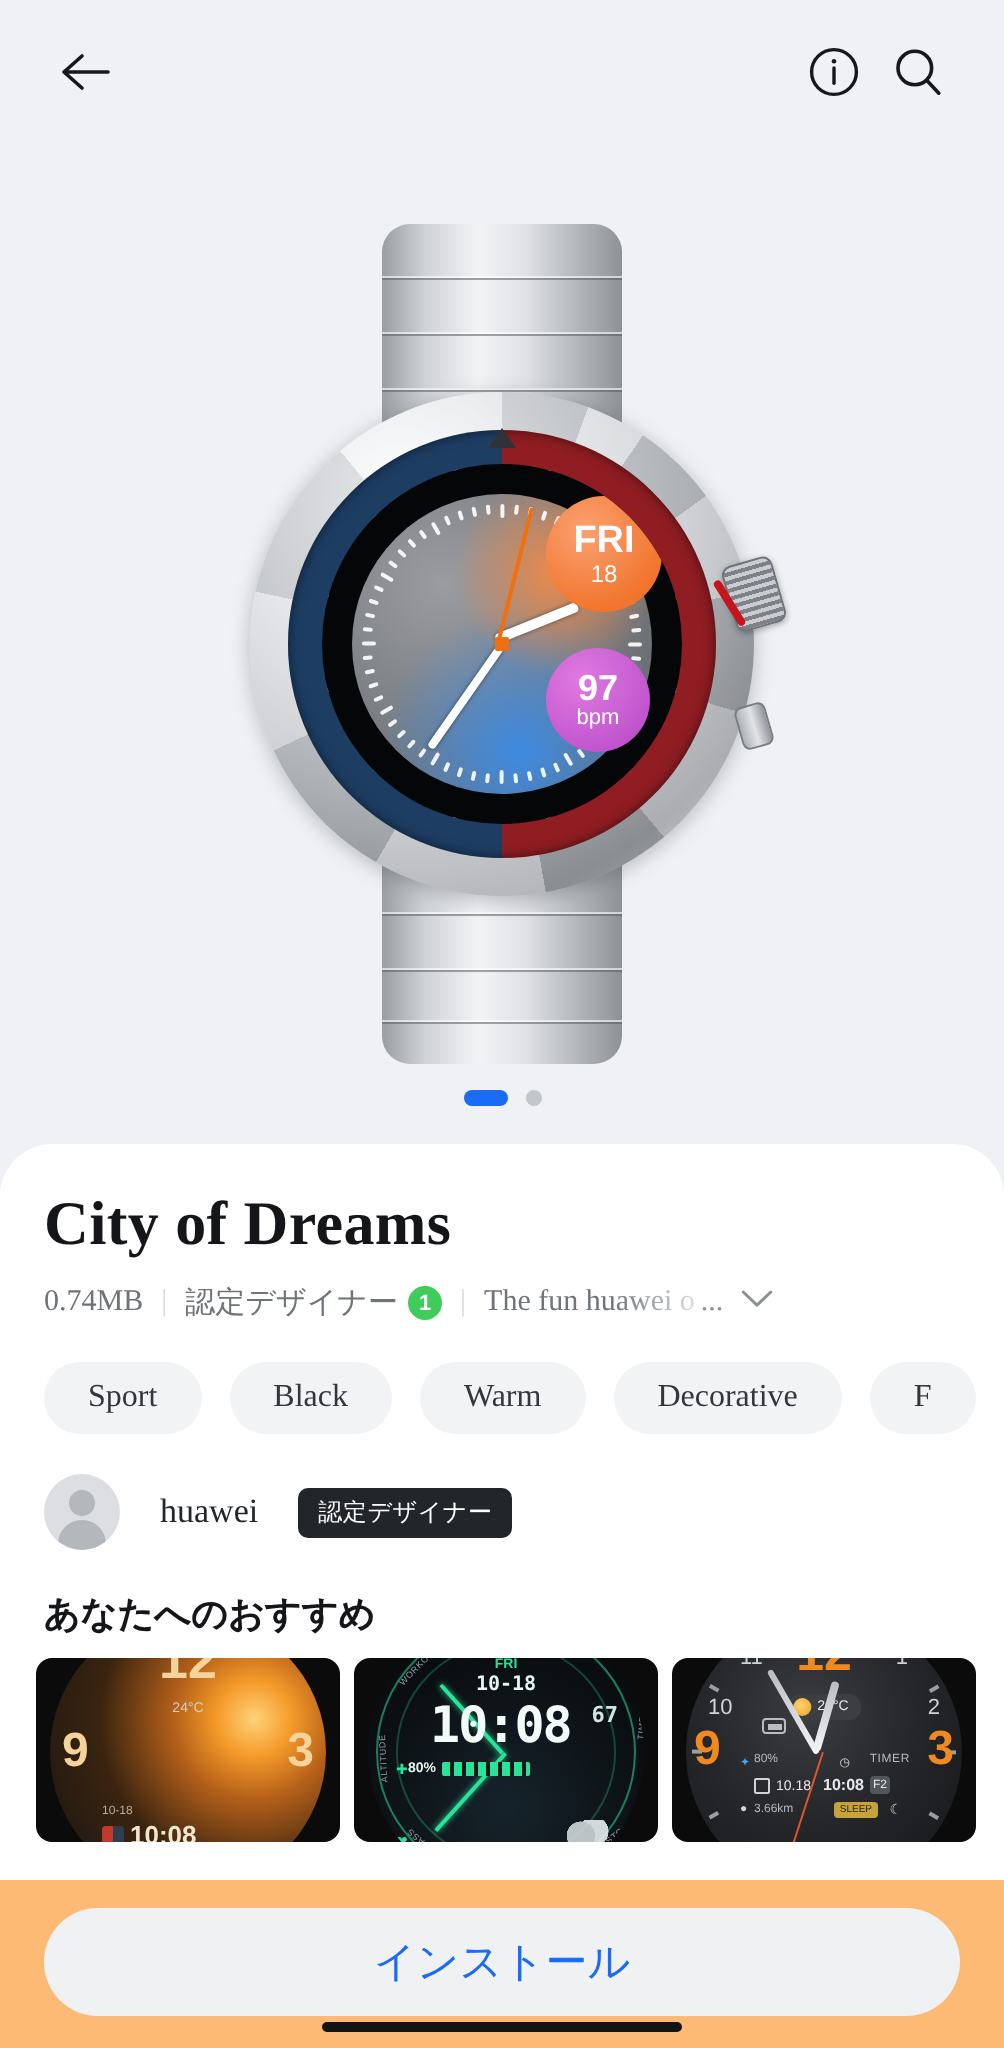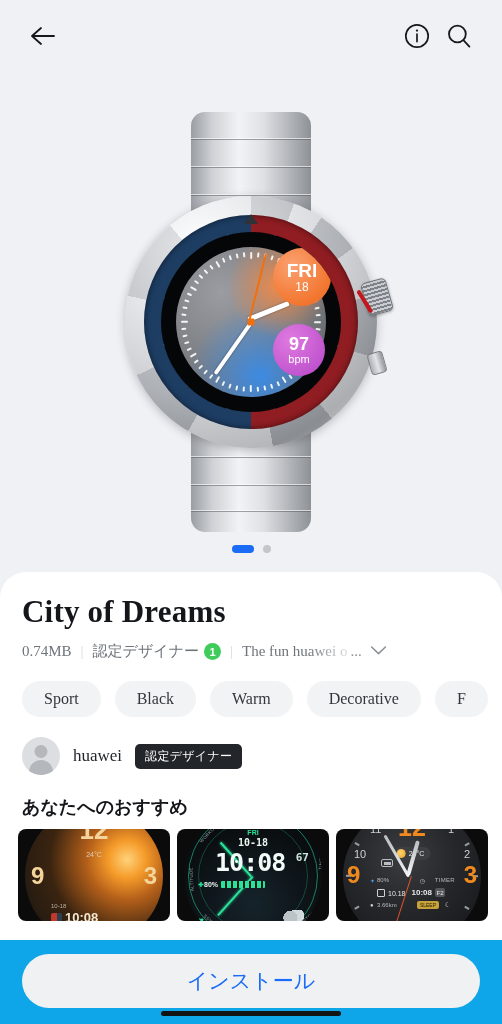--- a/index.html
+++ b/index.html
@@ -231,21 +231,21 @@
   }
   .tag {
     flex:0 0 auto;
     background:#f2f3f5; color:#33373c;
     border-radius:18px; padding:9px 22px;
     font-size:16px; cursor:pointer;
   }
 
   
   .author {
-    display:flex; align-items:center; gap:13px;
+    display:flex; align-items:center; gap:20px;
     padding:20px 22px 0 22px;
   }
   .avatar {
     width:38px;height:38px;border-radius:50%;
     background:#dcdee1; position:relative; overflow:hidden; flex:0 0 auto;
   }
   .avatar::before {
     content:""; position:absolute; left:50%; top:8px; transform:translateX(-50%);
     width:13px;height:13px;border-radius:50%;background:#b4b7bb;
   }
@@ -381,21 +381,21 @@
             background:linear-gradient(180deg,#f2f4f6,#b9bcc0); border-radius:2px; }
   .t3 .sh { position:absolute; left:50%; top:50%; width:1.4px;height:50px;
             margin-left:-.7px; transform-origin:0 0; transform:rotate(18deg);
             background:#e0542a; }
   .t3 .tick { position:absolute; left:50%; top:50%; width:1.6px;height:5px;
               background:#9a9da1; transform-origin:0 0; }
 
   
   .install-bar {
     position:absolute; bottom:0; left:0; width:502px; height:84px;
-    background:#0ea5e9;
+    background:#fdba74;
   }
   .install-btn {
     position:absolute; left:22px; top:14px; width:458px; height:54px;
     background:#f0f1f3; border-radius:27px;
     display:flex; align-items:center; justify-content:center;
     font-size:21px; color:#1a6bf5; cursor:pointer;
   }
   .home-ind {
     position:absolute; bottom:8px; left:50%; transform:translateX(-50%);
     width:180px; height:5px; border-radius:3px; background:#121315;

